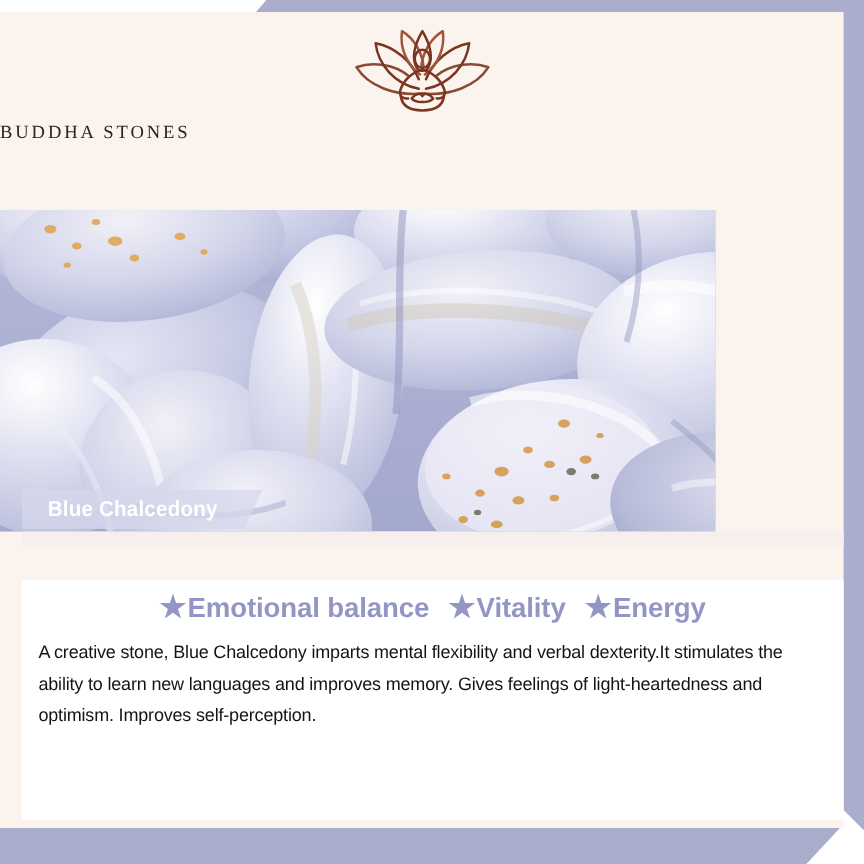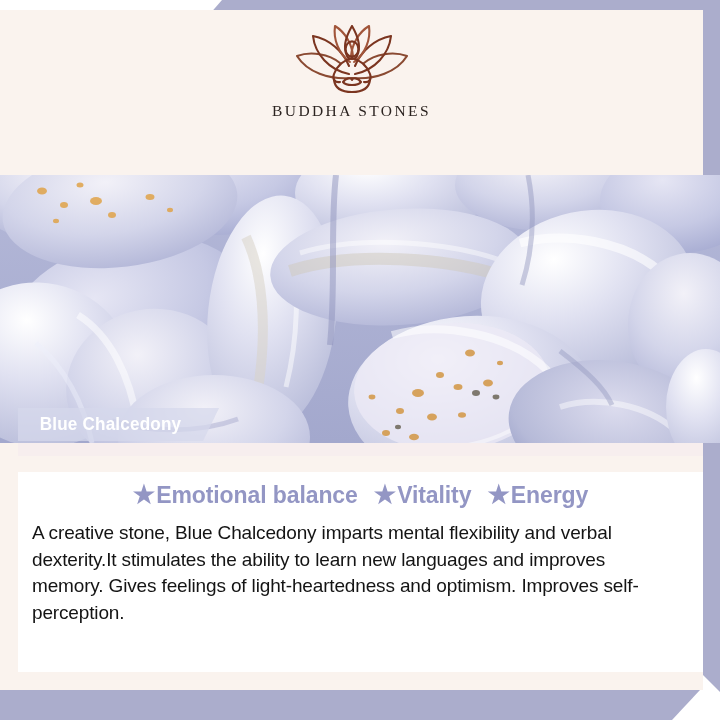--- a/index.html
+++ b/index.html
@@ -65,21 +65,20 @@
     height: 680px;
     background: #faf3ee;
   }
 
   
   .logo-block {
     position: absolute;
     top: 18px;
     left: 0;
     width: 703px;
-    text-align: center;
   }
   .logo-mark {
     display: block;
     margin: 0 auto;
     width: 150px;
     height: 82px;
   }
   .logo-word {
     margin-top: 2px;
     font-family: "Liberation Serif", serif;
@@ -108,21 +107,21 @@
     letter-spacing: 0.1px;
     transform: scaleX(0.93);
     white-space: nowrap;
   }
 
   
   .photo {
     position: absolute;
     top: 175px;
     left: 0;
-    width: 720px;
+    width: 596px;
     height: 268px;
     overflow: hidden;
     background: #b9bddc;
   }
   .photo svg { display: block; width: 720px; height: 268px; }
 
   .photo-label {
     position: absolute;
     left: 18px;
     bottom: 2px;
@@ -149,21 +148,21 @@
     top: 443px;
     left: 18px;
     width: 685px;
     height: 13px;
     background: #f7eeee;
   }
 
   
   .content {
     position: absolute;
-    top: 472px;
+    top: 483px;
     left: 18px;
     width: 685px;
     height: 200px;
     background: #ffffff;
   }
 
   .benefits-row {
     margin-top: 10px;
     text-align: center;
     white-space: nowrap;
@@ -180,21 +179,21 @@
     font-size: 25px;
     line-height: 1;
     margin-right: 1px;
   }
   .benefit + .benefit { margin-left: 16px; }
   .benefit-label { letter-spacing: -0.1px; }
 
   .body-copy {
     margin: 11px 0 0 14px;
     width: 645px;
-    font-size: 19px;
+    font-size: 15px;
     line-height: 26.5px;
     color: #141414;
     letter-spacing: -0.15px;
   }
 </style>
 </head>
 <body>
 
 <div id="page">
 

